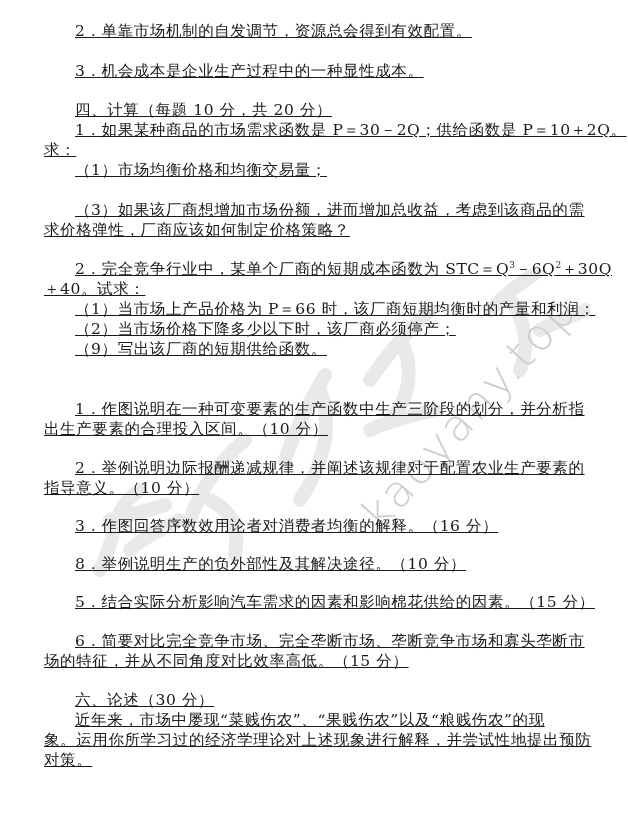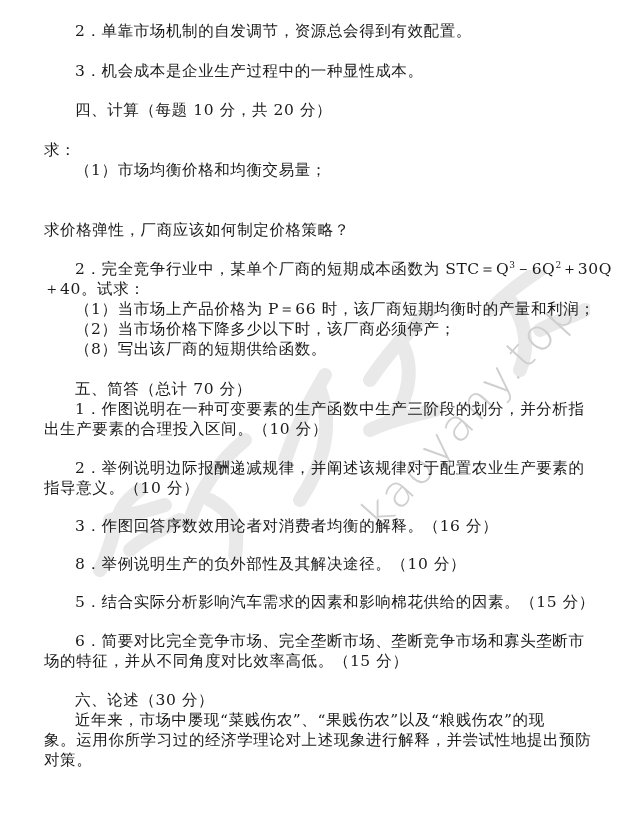--- a/index.html
+++ b/index.html
@@ -20,20 +20,21 @@
     left: 0; top: 0;
     width: 628px;
     height: 816px;
   }
   .line {
     position: absolute;
     font-size: 15.5px;
     line-height: 20px;
     white-space: nowrap;
     letter-spacing: 0.6px;
+    text-decoration: underline;
   }
   .ind { left: 75px; }
   .flush { left: 44px; }
   sup { font-size: 9px; vertical-align: 6px; line-height: 0; }
 
   
   .wm-calligraphy {
     position: absolute;
     left: 70px;
     top: 270px;
@@ -74,33 +75,34 @@
   <div class="wm-url">kaoyany.top</div>
 
   <div class="line ind" style="top:21px">
     <span>2．</span><span>单靠市场机制的自发调节，资源总会得到有效配置。</span>
   </div>
   <div class="line ind" style="top:61px">
     <span>3．</span><span>机会成本是企业生产过程中的一种显性成本。</span>
   </div>
 
   <div class="line ind" style="top:100px">四、计算（每题 10 分，共 20 分）</div>
+  <div class="line ind" style="top:120px">1．如果某种商品的市场需求函数是 P＝30－2Q；供给函数是 P＝10＋2Q。</div>
   <div class="line flush" style="top:140px">求：</div>
   <div class="line ind" style="top:160px">（1）市场均衡价格和均衡交易量；</div>
+  <div class="line ind" style="top:200px">（3）如果该厂商想增加市场份额，进而增加总收益，考虑到该商品的需</div>
   <div class="line flush" style="top:220px">求价格弹性，厂商应该如何制定价格策略？</div>
 
   <div class="line ind" style="top:259px">
     <span>2．完全竞争行业中，某单个厂商的短期成本函数为 STC＝Q</span><sup>3</sup><span>－6Q</span><sup>2</sup><span>＋30Q</span>
   </div>
   <div class="line flush" style="top:279px">＋40。试求：</div>
   <div class="line ind" style="top:299px">（1）当市场上产品价格为 P＝66 时，该厂商短期均衡时的产量和利润；</div>
   <div class="line ind" style="top:319px">（2）当市场价格下降多少以下时，该厂商必须停产；</div>
-  <div class="line ind" style="top:339px">（8）写出该厂商的短期供给函数。</div>
+  <div class="line ind" style="top:339px">（9）写出该厂商的短期供给函数。</div>
 
-  <div class="line ind" style="top:379px">五、简答（总计 70 分）</div>
   <div class="line ind" style="top:399px">1．作图说明在一种可变要素的生产函数中生产三阶段的划分，并分析指</div>
   <div class="line flush" style="top:419px">出生产要素的合理投入区间。（10 分）</div>
   <div class="line ind" style="top:458px">2．举例说明边际报酬递减规律，并阐述该规律对于配置农业生产要素的</div>
   <div class="line flush" style="top:478px">指导意义。（10 分）</div>
   <div class="line ind" style="top:516px">3．作图回答序数效用论者对消费者均衡的解释。（16 分）</div>
   <div class="line ind" style="top:554px">8．举例说明生产的负外部性及其解决途径。（10 分）</div>
   <div class="line ind" style="top:592px">5．结合实际分析影响汽车需求的因素和影响棉花供给的因素。（15 分）</div>
   <div class="line ind" style="top:631px">6．简要对比完全竞争市场、完全垄断市场、垄断竞争市场和寡头垄断市</div>
   <div class="line flush" style="top:651px">场的特征，并从不同角度对比效率高低。（15 分）</div>
 

